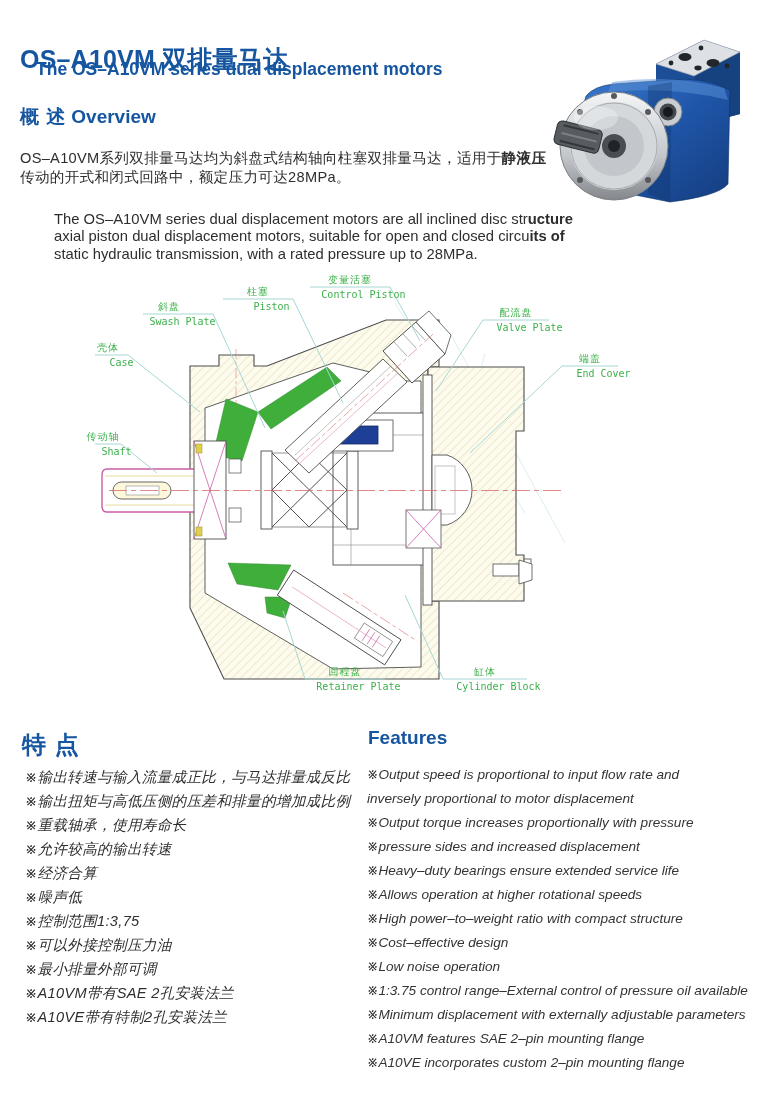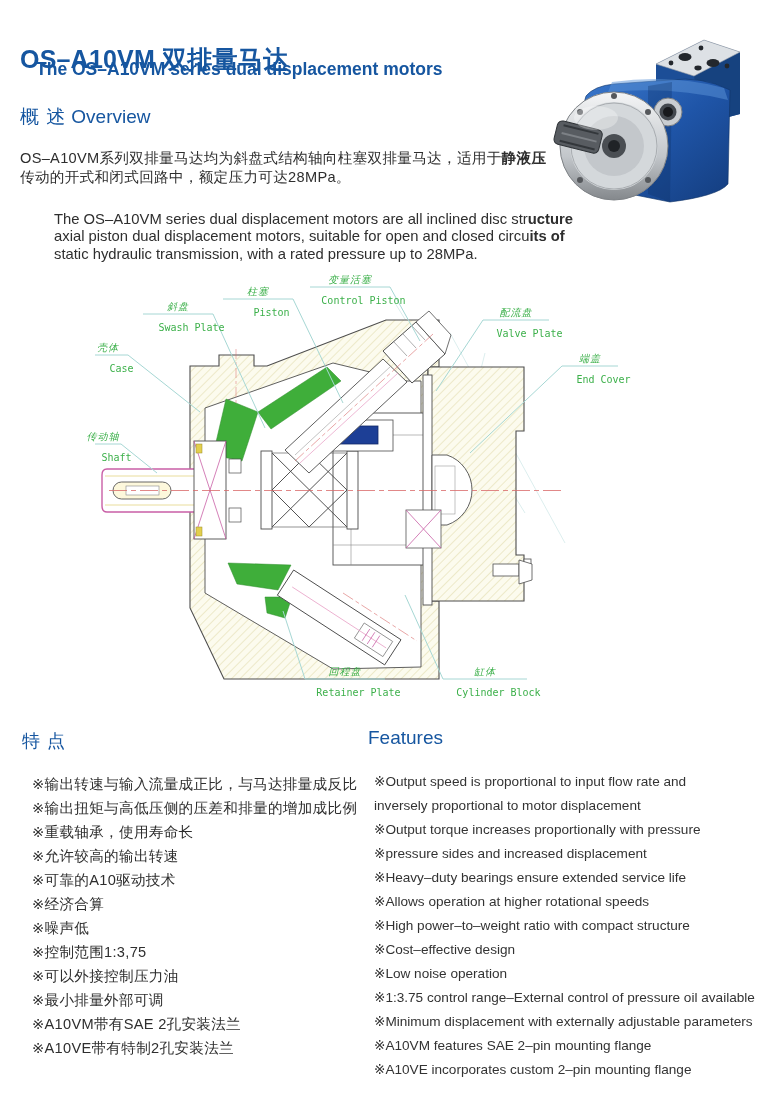--- a/index.html
+++ b/index.html
@@ -12,43 +12,43 @@
   .page-title{
     left:20px;top:26px;font-size:25px;font-weight:bold;color:#1656a0;
     letter-spacing:.2px;white-space:nowrap;line-height:32px;
   }
   .page-subtitle{
     left:36px;top:59px;font-size:17.5px;color:#1656a0;white-space:nowrap;line-height:20px;font-weight:bold;
   }
   
   .product-photo{left:552px;top:26px;width:192px;height:182px;}
   
-  .sec-heading{font-weight:normal;color:#1656a0;white-space:nowrap;}
+  .sec-heading{font-weight:bold;color:#1656a0;white-space:nowrap;}
   .ov-heading{left:20px;top:104px;font-size:19px;}
   .ov-heading .zh{letter-spacing:1px;}
   .ov-heading .en{margin-left:5px;}
   .para{white-space:nowrap;}
   .para .pline{display:block;}
   .para b{font-weight:bold;}
   .para-zh{left:20px;top:134px;font-size:14.6px;line-height:19.5px;letter-spacing:.3px;}
   .para-en{left:20px;top:196px;font-size:14.8px;line-height:17.4px;margin-left:34px;}
   
   .diagram{left:95px;top:263px;width:590px;height:445px;}
   .diagram svg{position:absolute;left:0;top:0;}
   .dlabel{
     position:absolute;transform:translateX(-50%);text-align:center;
     font-family:"DejaVu Sans Mono","Liberation Mono",monospace;
     font-size:10px;color:#3cb04a;white-space:nowrap;
   }
-  .dlabel .zh{display:block;line-height:13px;margin-bottom:9px;letter-spacing:1px;font-style:italic;}
+  .dlabel .zh{display:block;line-height:13px;margin-bottom:3px;letter-spacing:1px;}
   .dlabel .en{display:block;line-height:12px;padding-left:27px;}
   
-  .feat-heading-zh{left:22px;top:729px;font-size:18px;letter-spacing:1px;}
+  .feat-heading-zh{left:22px;top:729px;font-size:24px;letter-spacing:1px;}
   .feat-heading-en{left:368px;top:727px;font-size:19px;}
-  .feat-list{margin:16px;padding:0;list-style:none;}
+  .feat-list{margin:9px;padding:0;list-style:none;font-style:italic;}
   .feat-list li{white-space:nowrap;}
   .feat-list-zh{left:16px;top:756px;font-size:14.6px;line-height:24px;letter-spacing:.3px;}
   .feat-list-en{left:358px;top:754px;font-size:13.6px;line-height:24px;color:#333;}
 </style>
 </head>
 <body>
 
 <h1 class="abs page-title">OS–A10VM 双排量马达</h1>
 <div class="abs page-subtitle">The OS–A10VM series dual displacement motors</div>
 
@@ -243,21 +243,21 @@
       <polyline points="215,24 295,24 325,78"></polyline>
       <polyline points="454,57 388,57 341,128"></polyline>
       <polyline points="-7,92 33,92 105,149"></polyline>
       <polyline points="523,103 467,103 375,190"></polyline>
       <polyline points="-10,181 26,181 62,210"></polyline>
       <polyline points="290,416 210,416 188,348"></polyline>
       <polyline points="432,416 348,416 310,332"></polyline>
     </g>
   </svg>
 
-  <div class="dlabel" style="left:83px;top:37px">
+  <div class="dlabel" style="left:74px;top:37px">
     <span class="zh">斜盘</span>
       <span class="en">Swash Plate</span>
   </div>
   <div class="dlabel" style="left:163px;top:22px">
     <span class="zh">柱塞</span>
       <span class="en">Piston</span>
   </div>
   <div class="dlabel" style="left:255px;top:10px">
     <span class="zh">变量活塞</span>
       <span class="en">Control Piston</span>
@@ -288,21 +288,20 @@
   </div>
 </div>
 
 <div class="abs sec-heading feat-heading-zh">特 点</div>
 <ul class="abs feat-list feat-list-zh">
 
 <li class="feat-item">※输出转速与输入流量成正比，与马达排量成反比</li>
     <li class="feat-item">※输出扭矩与高低压侧的压差和排量的增加成比例</li>
     <li class="feat-item">※重载轴承，使用寿命长</li>
     <li class="feat-item">※允许较高的输出转速</li>
-    <li class="feat-item">※可靠的A10驱动技术</li>
     <li class="feat-item">※经济合算</li>
     <li class="feat-item">※噪声低</li>
     <li class="feat-item">※控制范围1:3,75</li>
     <li class="feat-item">※可以外接控制压力油</li>
     <li class="feat-item">※最小排量外部可调</li>
     <li class="feat-item">※A10VM带有SAE 2孔安装法兰</li>
     <li class="feat-item">※A10VE带有特制2孔安装法兰</li>
   </ul>
 
 <div class="abs sec-heading feat-heading-en">Features</div>

